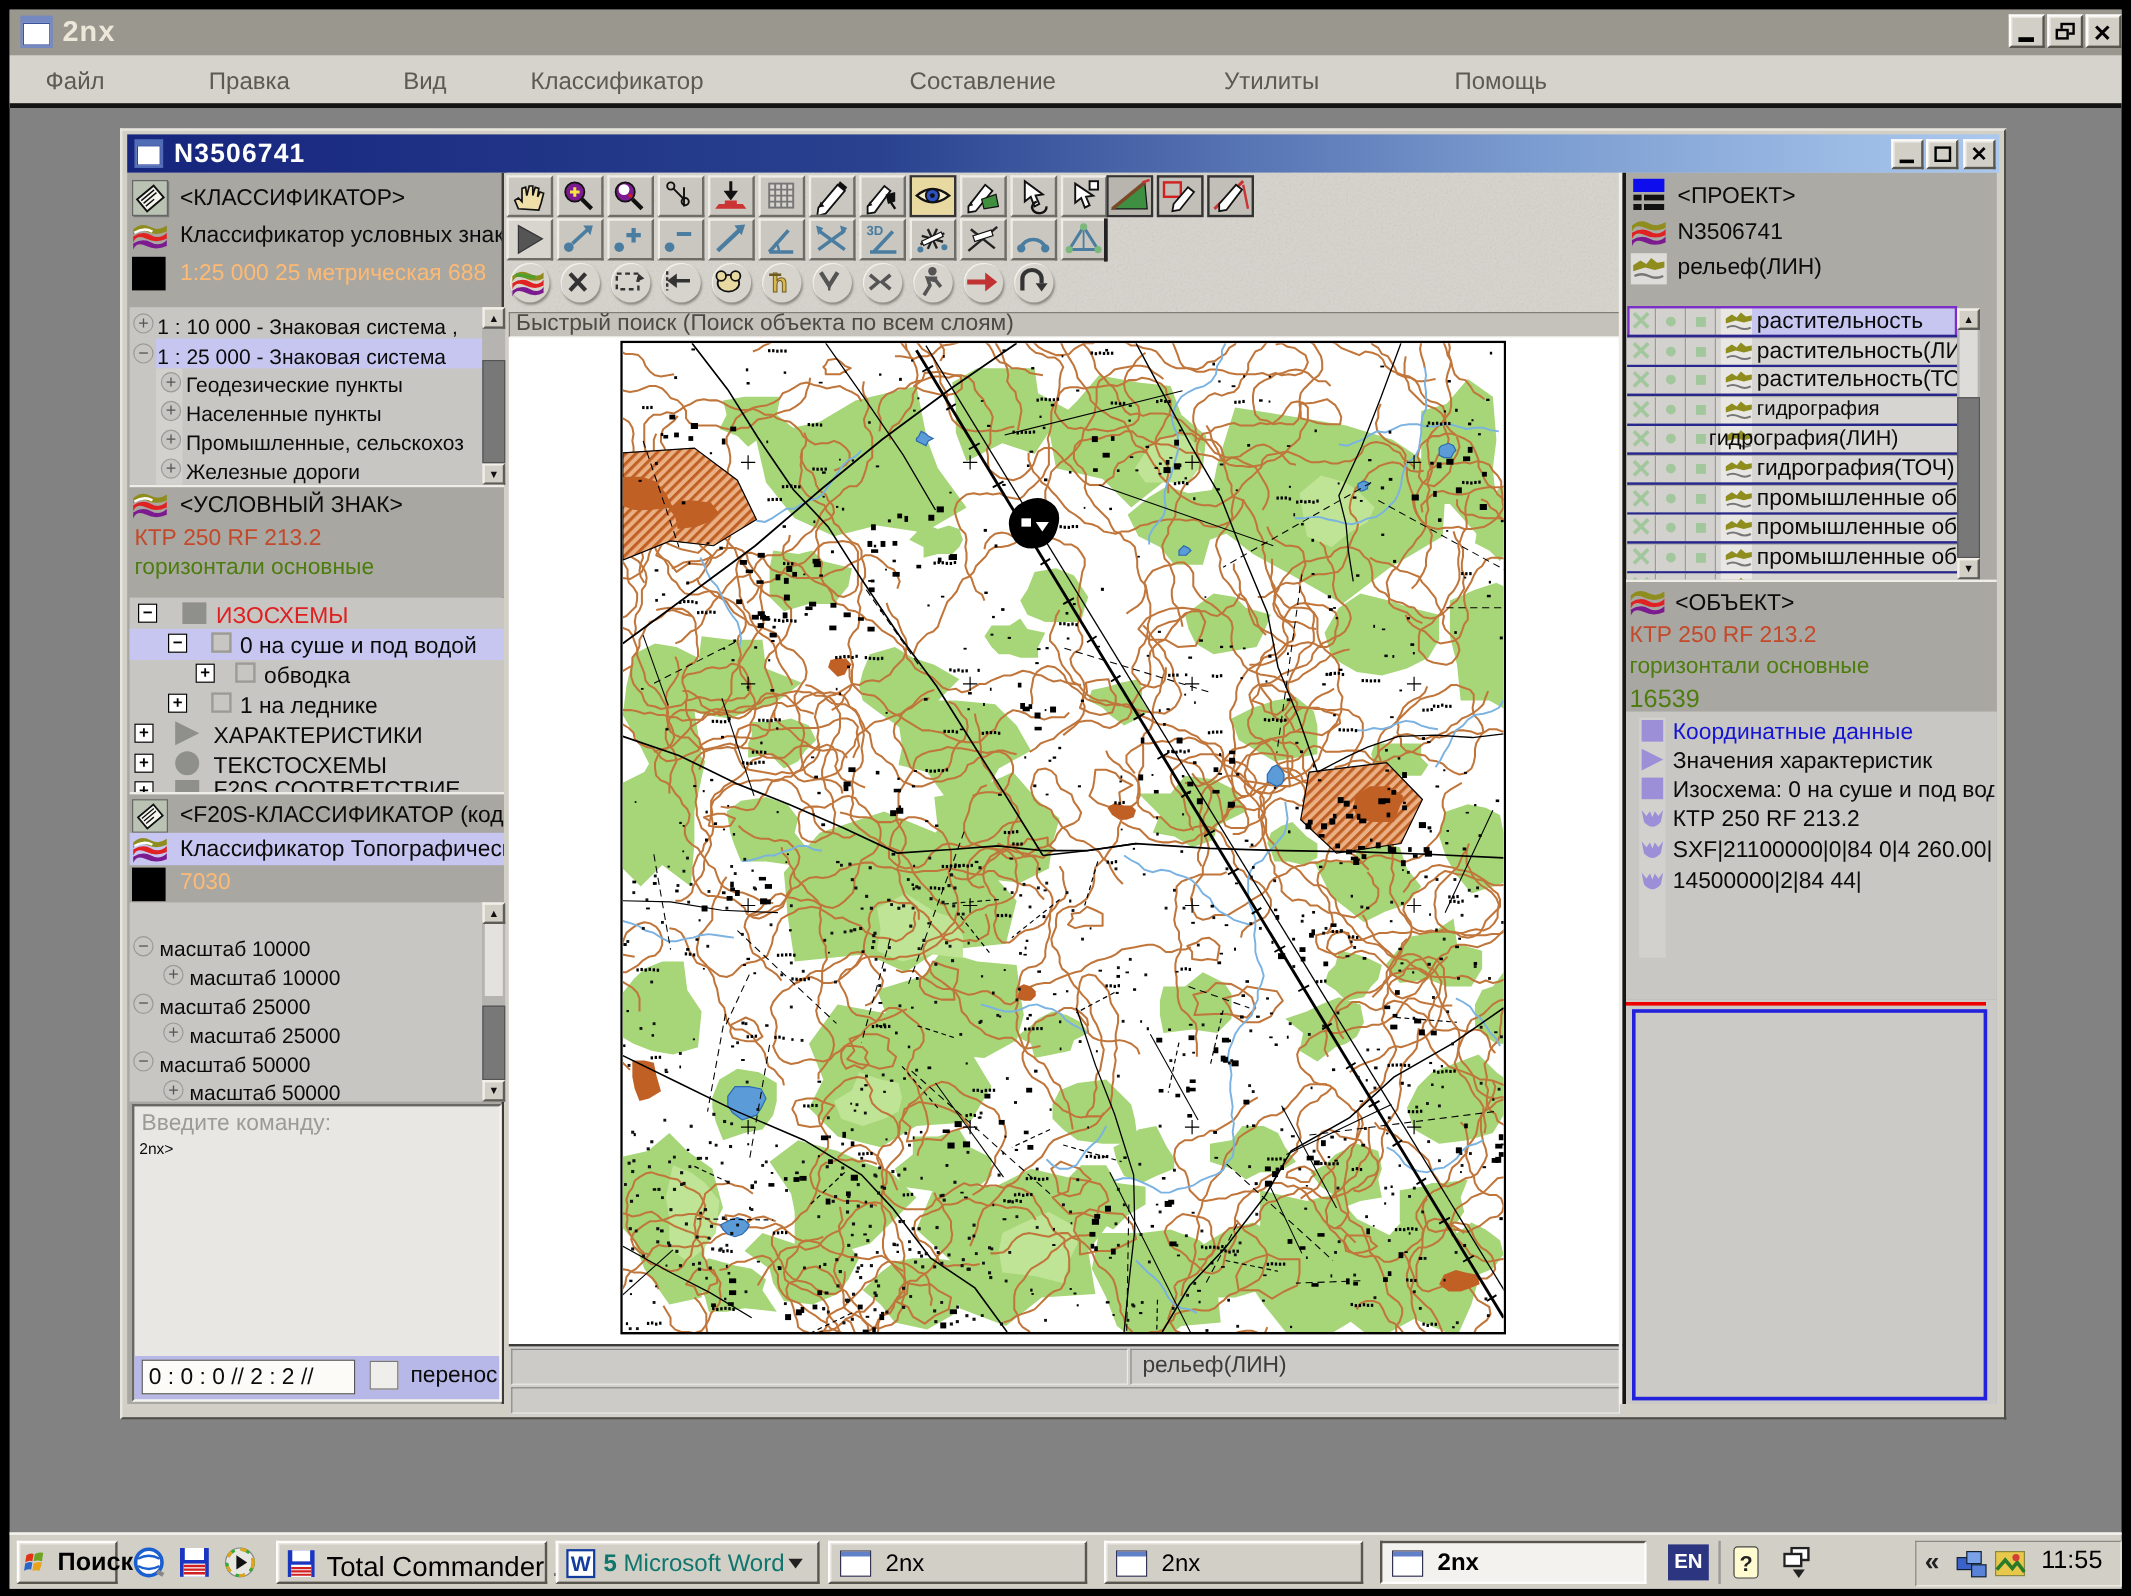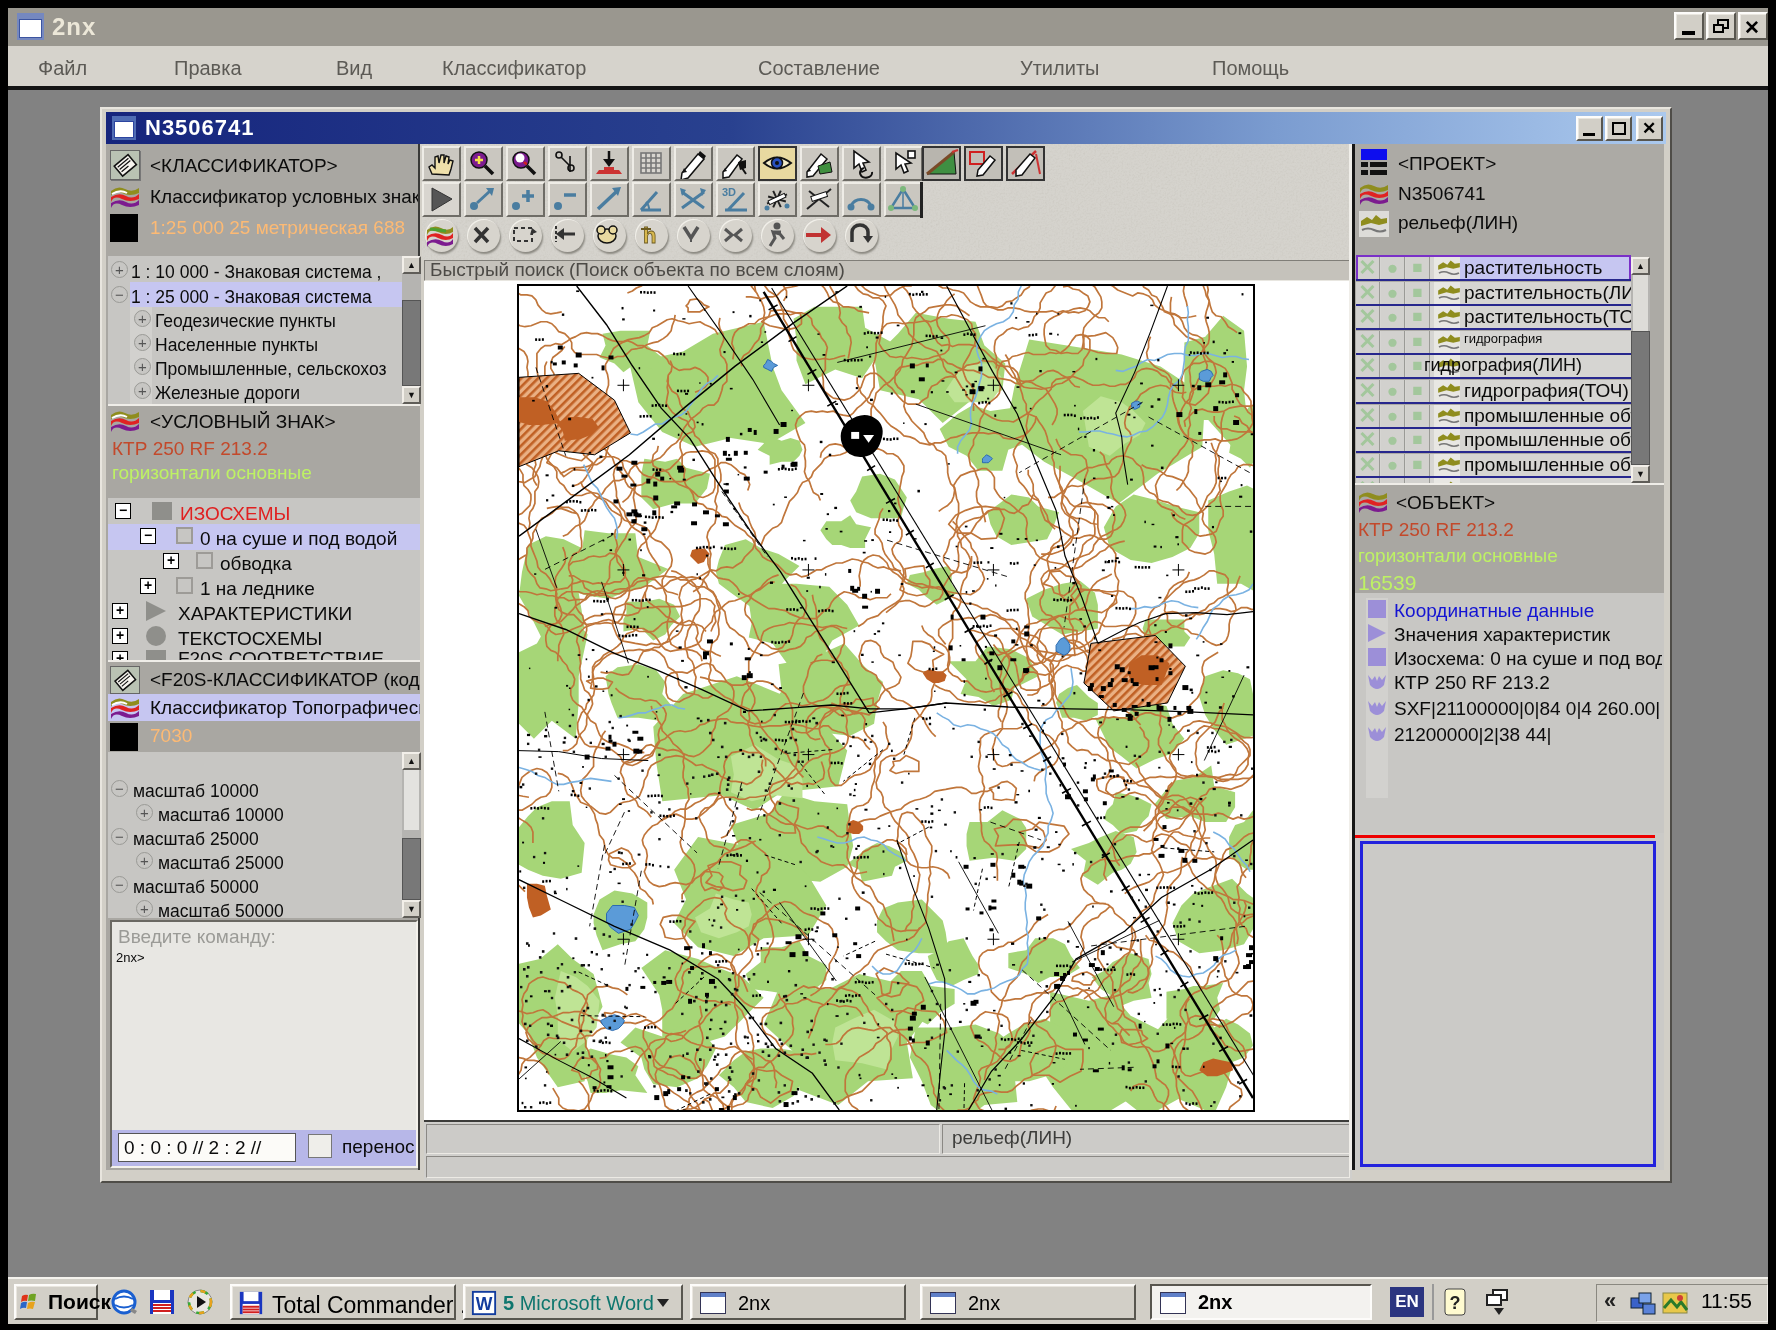--- a/index.html
+++ b/index.html
@@ -16,21 +16,21 @@
 .tree-plus{position:absolute;width:17px;height:17px;border:1px solid #9a9a96;border-radius:50%;background:#c7c6c3;color:#555;font-size:15px;line-height:15px;text-align:center}
 .sq-plus{position:absolute;width:16px;height:16px;border:1px solid #000;background:#fff;color:#000;font-size:14px;line-height:13px;text-align:center;font-weight:700}
 .chk{position:absolute;width:17px;height:17px;border:2px solid #9d9b97;background:#c7c6c3}
 .scroll{position:absolute;width:19px;background:#b5b4b1}
 .sbtn{position:absolute;left:0;width:19px;height:18px;background:#d2cfc7;border-style:solid;border-width:2px;border-color:#f2efe9 #5f5d58 #5f5d58 #f2efe9;font-size:9px;color:#111;text-align:center;line-height:14px}
 .thumb{position:absolute;left:0;width:19px;background:#787878;border:1px solid #555}
 .lamark{position:absolute;width:24px;height:22px;background:#d2d1ce;border-right:1px solid #9a9a96;color:#a3c79c;text-align:center;font-weight:700}
 .layicon{position:absolute;width:26px;height:22px;background:#e8e7e3}
 .navline{position:absolute;height:2px;background:#27278d}
 .redtxt{color:#c3492b}
-.crimtxt{color:#bef264}
+.crimtxt{color:#4d7c0f}
 .dkred{color:#fdba74}
 svg.ic{position:absolute;left:0;top:0}
 </style></head><body>
 <div id="scr"></div>
 
 <div class="abs" style="left:8px;top:8px;width:1760px;height:38px;background:#9a978f"></div>
 <div class="abs" style="left:17px;top:13px;width:27px;height:27px;background:#7588c0"></div>
 <div class="abs" style="left:19px;top:19px;width:23px;height:19px;background:#fff;border:1px solid #3c54a0"></div>
 <div class="abs" style="left:52px;top:13px;font-size:24px;font-weight:700;color:#ece7d8;letter-spacing:1px">2nx</div>
 <div class="abs btn97" style="left:1674px;top:12px;width:30px;height:28px">
@@ -2629,21 +2629,21 @@
 <div class="abs" style="left:1356px;top:331px;width:275px;height:22px;background:#d6d5d2"></div>
 <div class="lamark" style="left:1356px;top:331px;font-size:22px;line-height:22px">✕</div>
 <div class="lamark" style="left:1381px;top:331px;font-size:19px;line-height:22px">●</div>
 <div class="lamark" style="left:1406px;top:331px;font-size:17px;line-height:22px">■</div>
 <div class="layicon" style="left:1434px;top:331px">
     <svg class="ic" width="26" height="20" viewBox="0 0 30 24" style="left:2px;top:1px">
       <path d="M2 9 L8 5 L13 8 L17 3 L22 7 L28 6 L28 11 L20 13 L12 11 L2 14 Z" fill="#8f8d1e"></path>
       <path d="M3 18 q6 -3 12 0 t12 0" stroke="#777" stroke-width="2" fill="none"></path>
     </svg>
   </div>
-<div class="abs t17" style="left:1464px;top:331px;font-size:13px;width:167px;overflow:hidden">гидрография</div>
+<div class="abs t17" style="left:1464px;top:331px;font-size:17px;width:167px;overflow:hidden">гидрография</div>
 <div class="navline" style="left:1356px;top:353px;width:275px"></div>
 <div class="abs" style="left:1356px;top:355px;width:275px;height:22px;background:#d6d5d2"></div>
 <div class="lamark" style="left:1356px;top:355px;font-size:22px;line-height:22px">✕</div>
 <div class="lamark" style="left:1381px;top:355px;font-size:19px;line-height:22px">●</div>
 <div class="lamark" style="left:1406px;top:355px;font-size:17px;line-height:22px">■</div>
 <div class="layicon" style="left:1434px;top:355px">
     <svg class="ic" width="26" height="20" viewBox="0 0 30 24" style="left:2px;top:1px">
       <path d="M2 9 L8 5 L13 8 L17 3 L22 7 L28 6 L28 11 L20 13 L12 11 L2 14 Z" fill="#8f8d1e"></path>
       <path d="M3 18 q6 -3 12 0 t12 0" stroke="#777" stroke-width="2" fill="none"></path>
     </svg>
@@ -2743,21 +2743,21 @@
     <path d="M1 2 L5 7 L8 3 L10 8 L12 3 L15 7 L19 2 L17 12 Q10 20 3 12 Z" fill="#9c8fd8"></path>
   </svg>
 <div class="abs t17" style="left:1394px;top:672px;font-size:19px">КТР 250 RF 213.2</div>
 <svg class="abs" width="20" height="18" style="left:1367px;top:699px" viewBox="0 0 20 18">
     <path d="M1 2 L5 7 L8 3 L10 8 L12 3 L15 7 L19 2 L17 12 Q10 20 3 12 Z" fill="#9c8fd8"></path>
   </svg>
 <div class="abs t17" style="left:1394px;top:698px;font-size:19px">SXF|21100000|0|84 0|4 260.00|</div>
 <svg class="abs" width="20" height="18" style="left:1367px;top:725px" viewBox="0 0 20 18">
     <path d="M1 2 L5 7 L8 3 L10 8 L12 3 L15 7 L19 2 L17 12 Q10 20 3 12 Z" fill="#9c8fd8"></path>
   </svg>
-<div class="abs t17" style="left:1394px;top:724px;font-size:19px">21200000|2|38 44|</div>
+<div class="abs t17" style="left:1394px;top:724px;font-size:19px">14500000|2|84 44|</div>
 
 <div class="abs" style="left:1355px;top:833px;width:309px;height:337px;background:#cbcac7"></div>
 <div class="abs" style="left:1355px;top:835px;width:300px;height:3px;background:#ee0000"></div>
 <div class="abs" style="left:1360px;top:841px;width:296px;height:326px;background:#cbcac7;border:3px solid #2222dd"></div>
 
 <div class="abs" style="left:8px;top:1277px;width:1760px;height:47px;background:#d2cfc7;border-top:2px solid #f5f3ee"></div>
 
 <div class="abs btn97" style="left:14px;top:1284px;width:84px;height:36px">
  <svg class="ic" width="26" height="26" style="left:4px;top:3px" viewBox="0 0 26 26">
   <path d="M2 7 q3 -2 6 -1 l-1 6 q-3 -1 -6 1 Z" fill="#e03419"></path>

